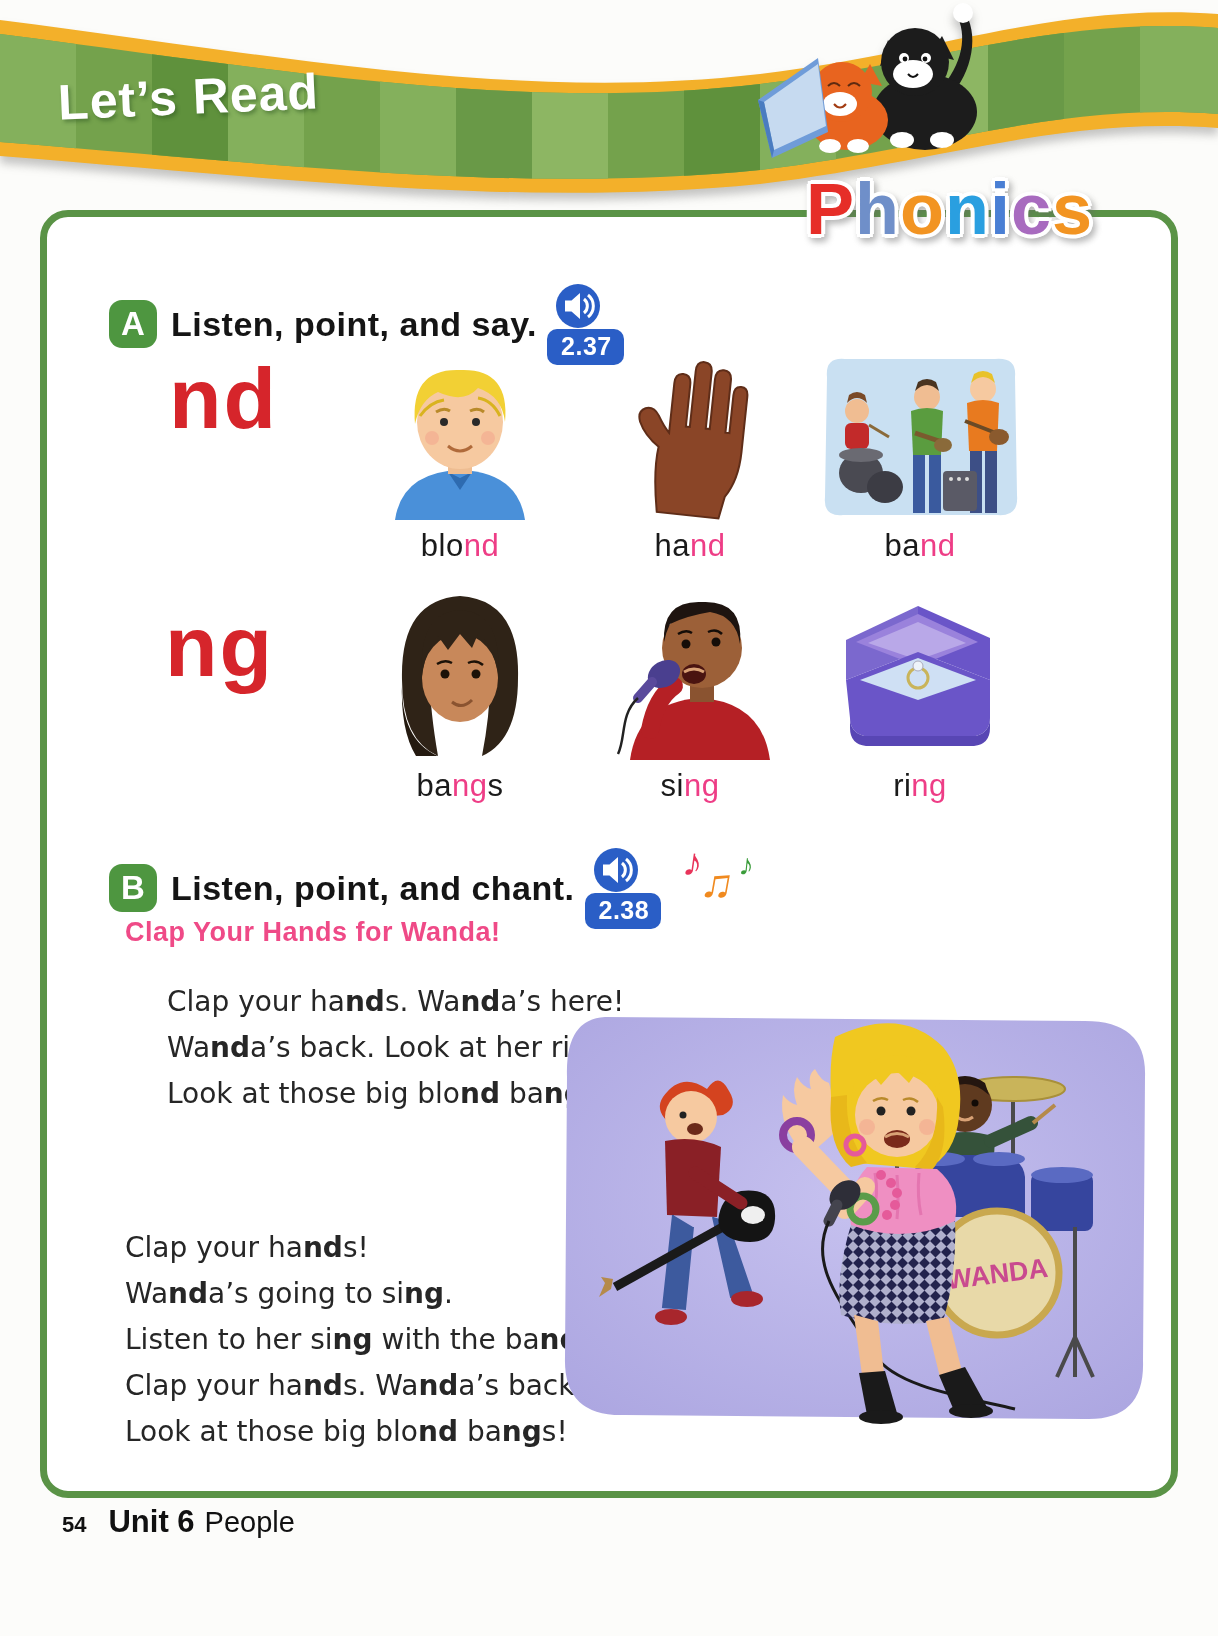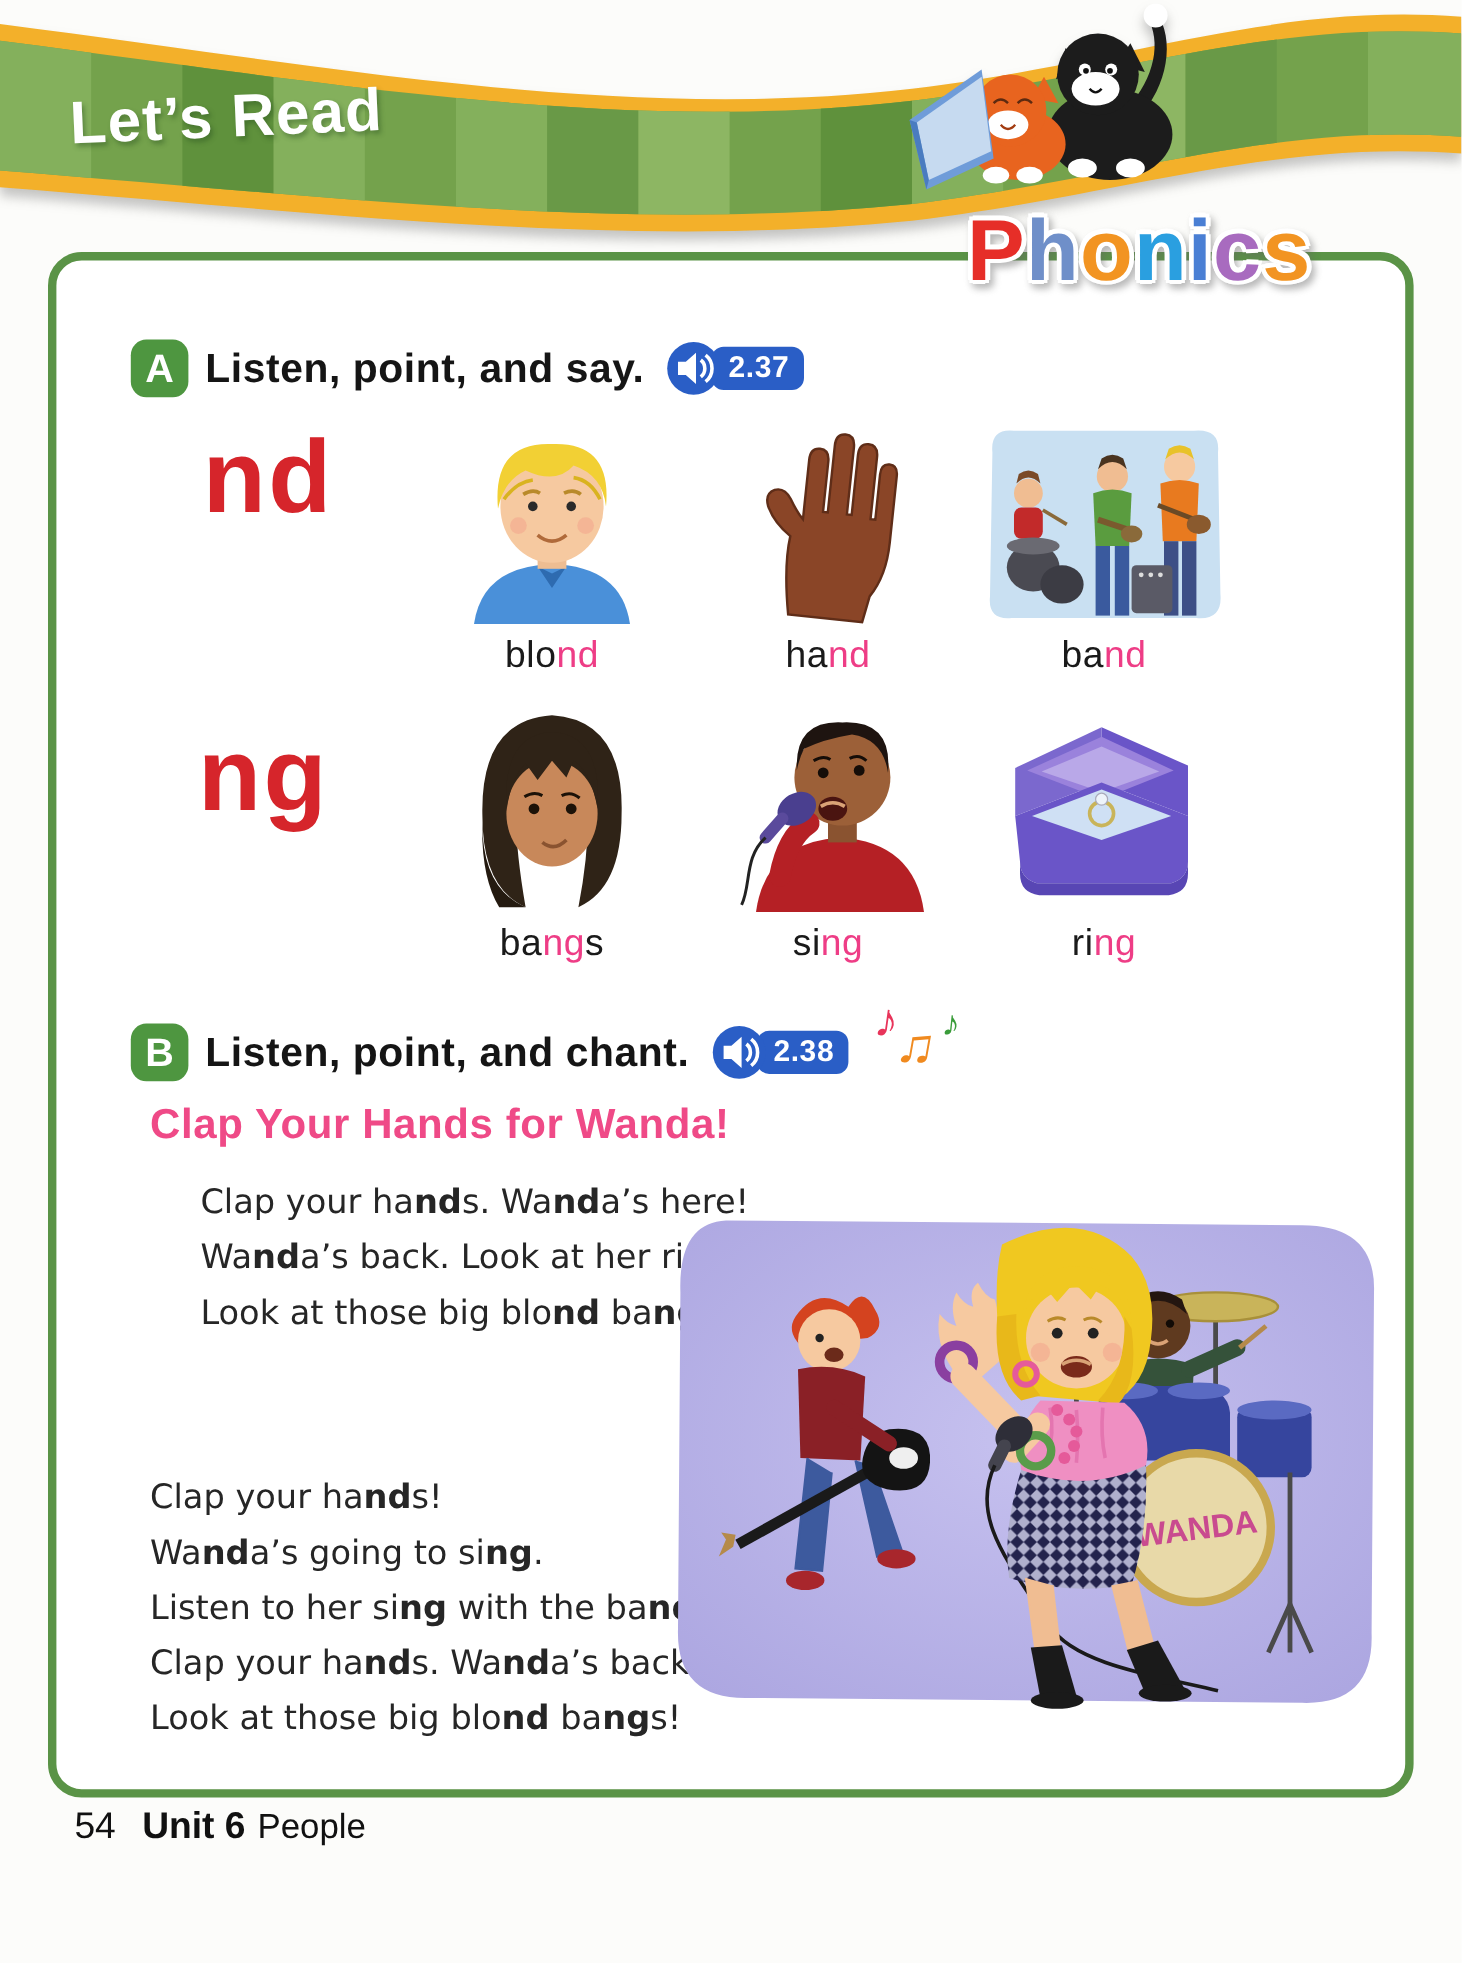--- a/index.html
+++ b/index.html
@@ -47,21 +47,21 @@
   .section-row { position:absolute; left:62px; display:flex; align-items:center; gap:14px; }
   .sec-a { top:66px; }
   .sec-b { top:630px; }
   .sec-badge {
     width:48px; height:48px; background:#4e9640; border-radius:13px;
     color:#fff; font-size:33px; font-weight:bold;
     display:flex; align-items:center; justify-content:center;
     flex:0 0 auto;
   }
   .sec-text { font-size:34px; font-weight:bold; color:#151515; letter-spacing:0.5px; }
-  .audio-group { display:flex; align-items:center; margin-left:4px; }
+  .audio-group { display:flex; align-items:flex-start; margin-left:4px;flex-direction:column; }
   .speaker-circle { width:46px; height:46px; flex:0 0 auto; z-index:2; }
   .track-badge {
     background:#2a5ec6; color:#fff; font-size:25px; font-weight:bold;
     padding:3px 12px 4px 14px; border-radius:10px; margin-left:-8px;
     letter-spacing:0.5px;
   }
   .music-notes { margin-left:8px; position:relative; width:80px; height:60px; }
   .note { position:absolute; font-weight:bold; }
   .note1 { color:#e8345a; font-size:40px; left:0; top:-18px; transform:rotate(8deg); }
   .note2 { color:#f08a1f; font-size:44px; left:18px; top:0; transform:rotate(10deg); }
@@ -78,33 +78,33 @@
   .vocab-word .hl { color:#ee3d86; }
   .r1 { top:138px; }
   .r2 { top:378px; }
   .c1 { left:298px; }
   .c2 { left:528px; }
   .c3 { left:758px; }
 
   
   .chant-title {
     position:absolute; left:78px; top:700px;
-    color:#ef4a87; font-size:35px; font-weight:bold; letter-spacing:0.5px;
+    color:#ef4a87; font-size:27px; font-weight:bold; letter-spacing:0.5px;
   }
   .stanza { position:absolute; left:78px; width:560px; font-family:"DejaVu Sans", sans-serif; }
   .stanza-1 { top:762px;margin-left:42px; }
   .stanza-2 { top:1008px; }
   .chant-line { font-size:28px; color:#262626; line-height:46px; white-space:nowrap; }
   .chant-line .b { font-weight:bold; }
 
   .band-illustration { position:absolute; left:498px; top:760px; width:620px; height:472px; }
 
   
   .footer { position:absolute; left:62px; top:1504px; display:flex; align-items:baseline; gap:22px; }
-  .page-num { font-size:31px; font-weight:normal; color:#111; }
+  .page-num { font-size:22px; font-weight:bold; color:#111; }
   .unit-group { display:flex; gap:10px; align-items:baseline; }
   .unit-label { font-size:31px; font-weight:bold; color:#111; }
   .unit-topic { font-size:29px; color:#111; }
 </style>
 </head>
 <body>
 
 <div class="banner-wrap">
   <svg class="banner-svg" width="1218" height="200" viewBox="0 0 1218 200">
     <defs>

